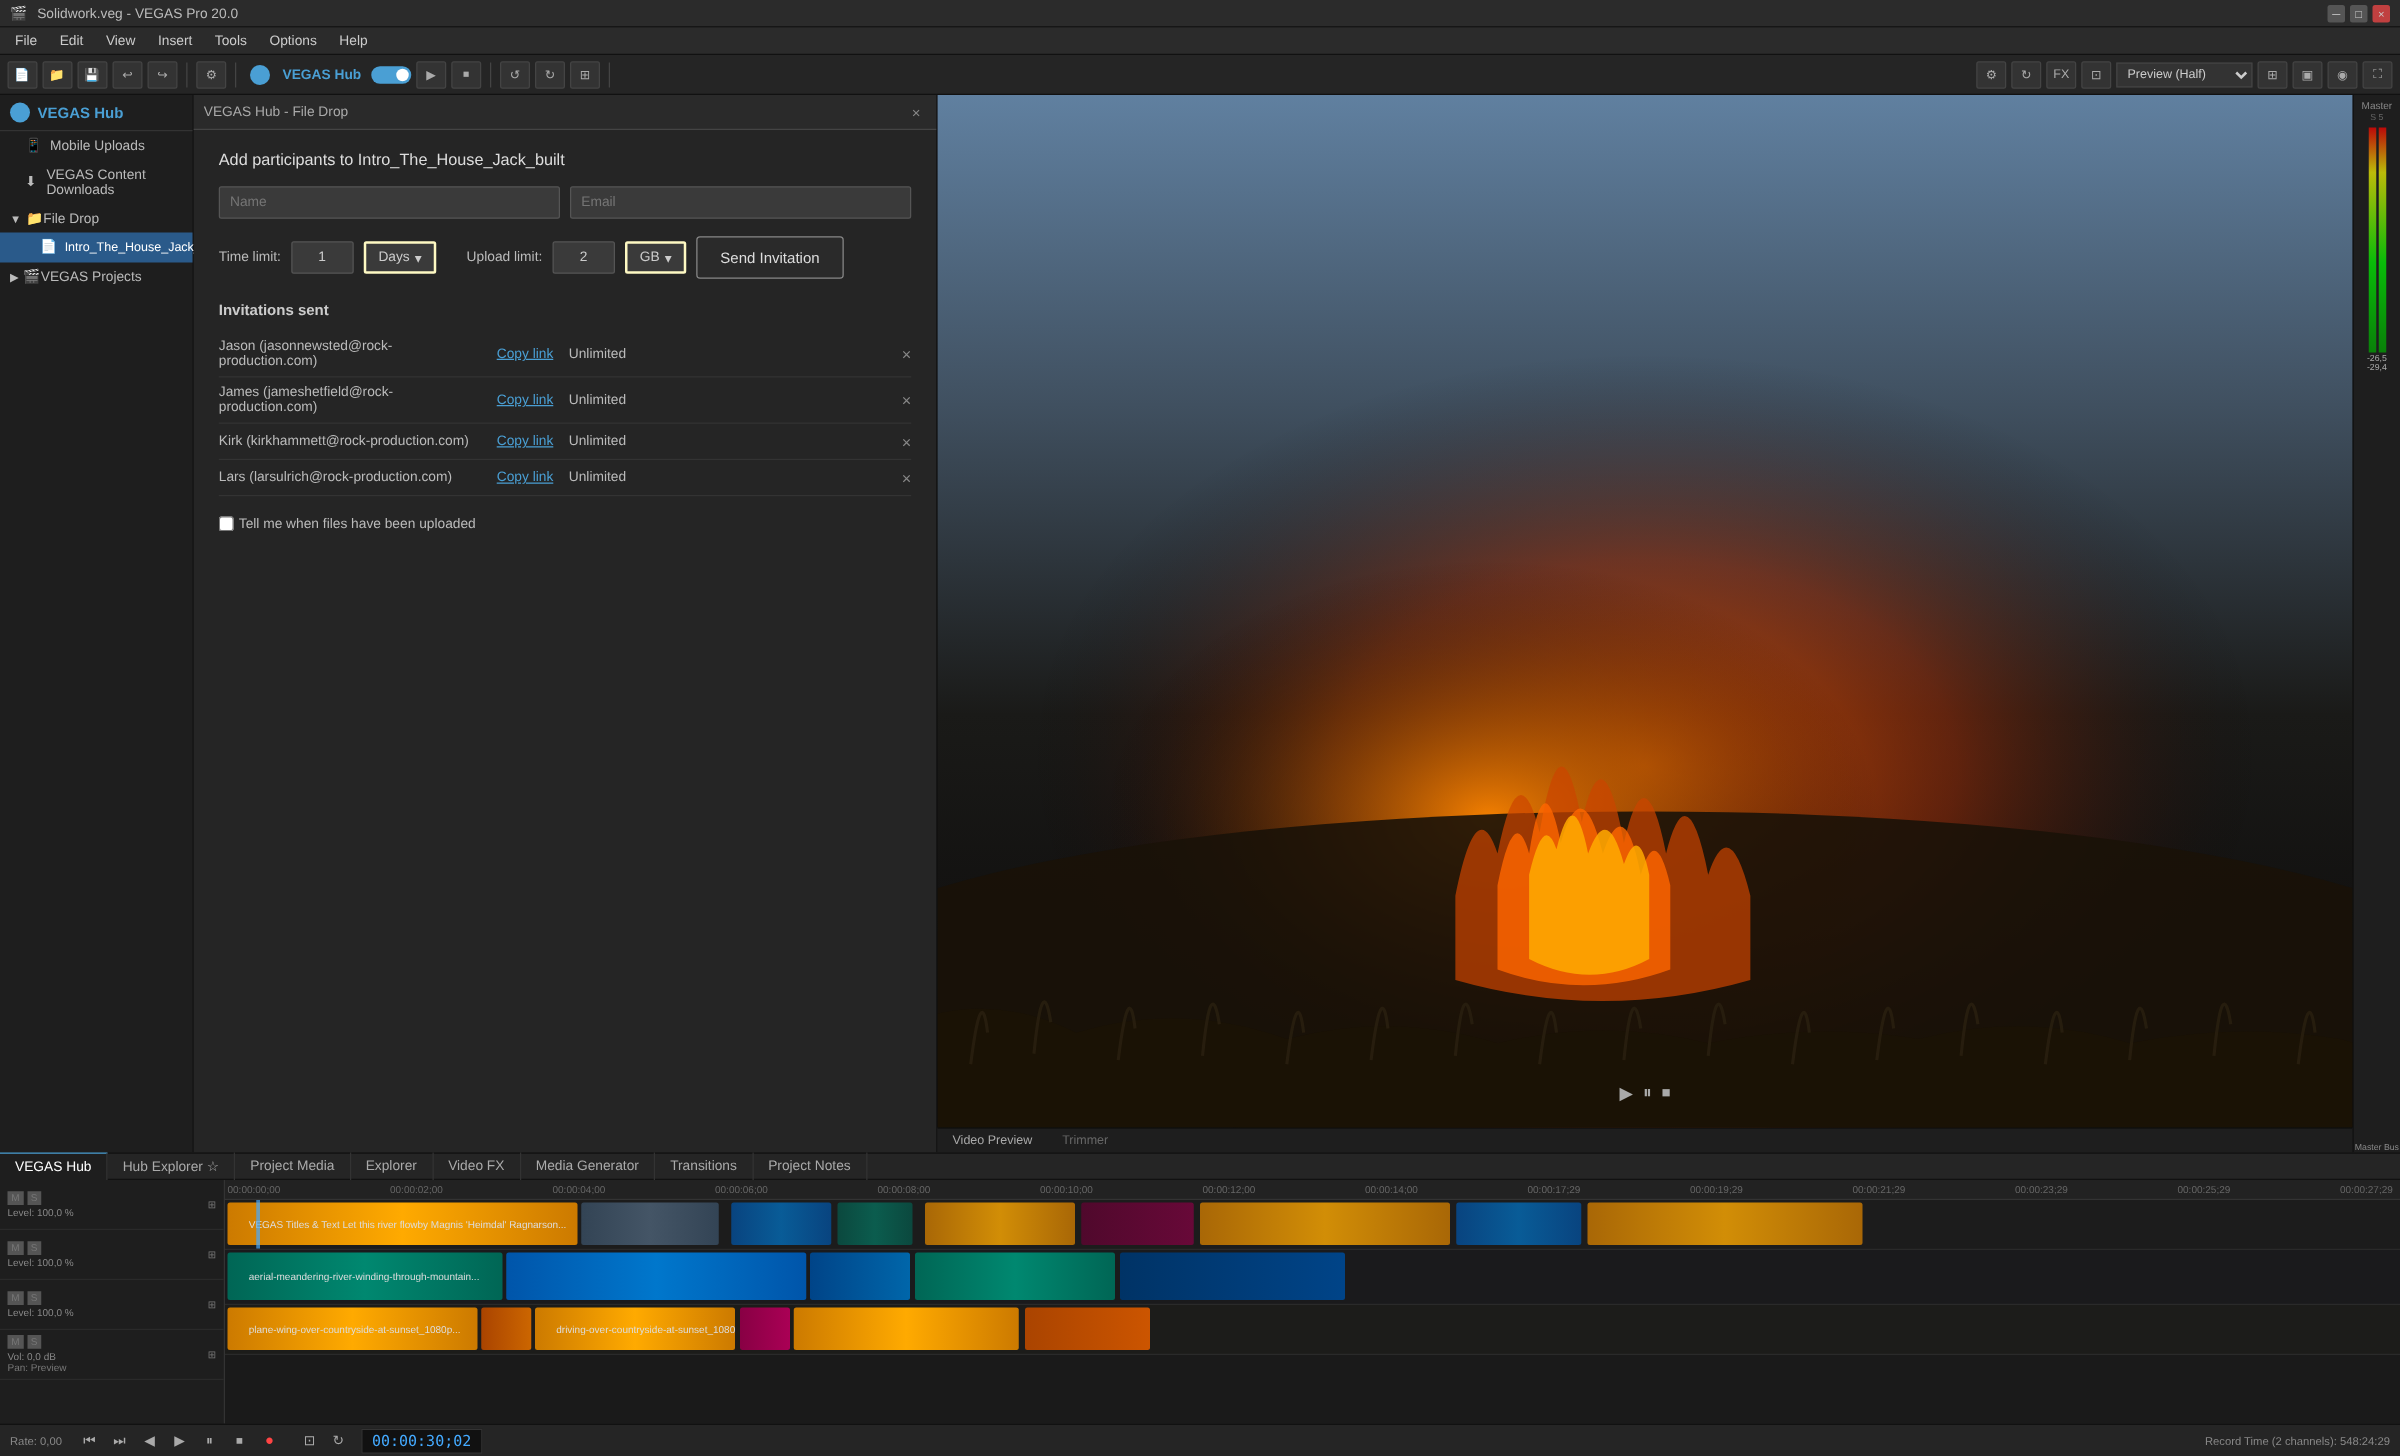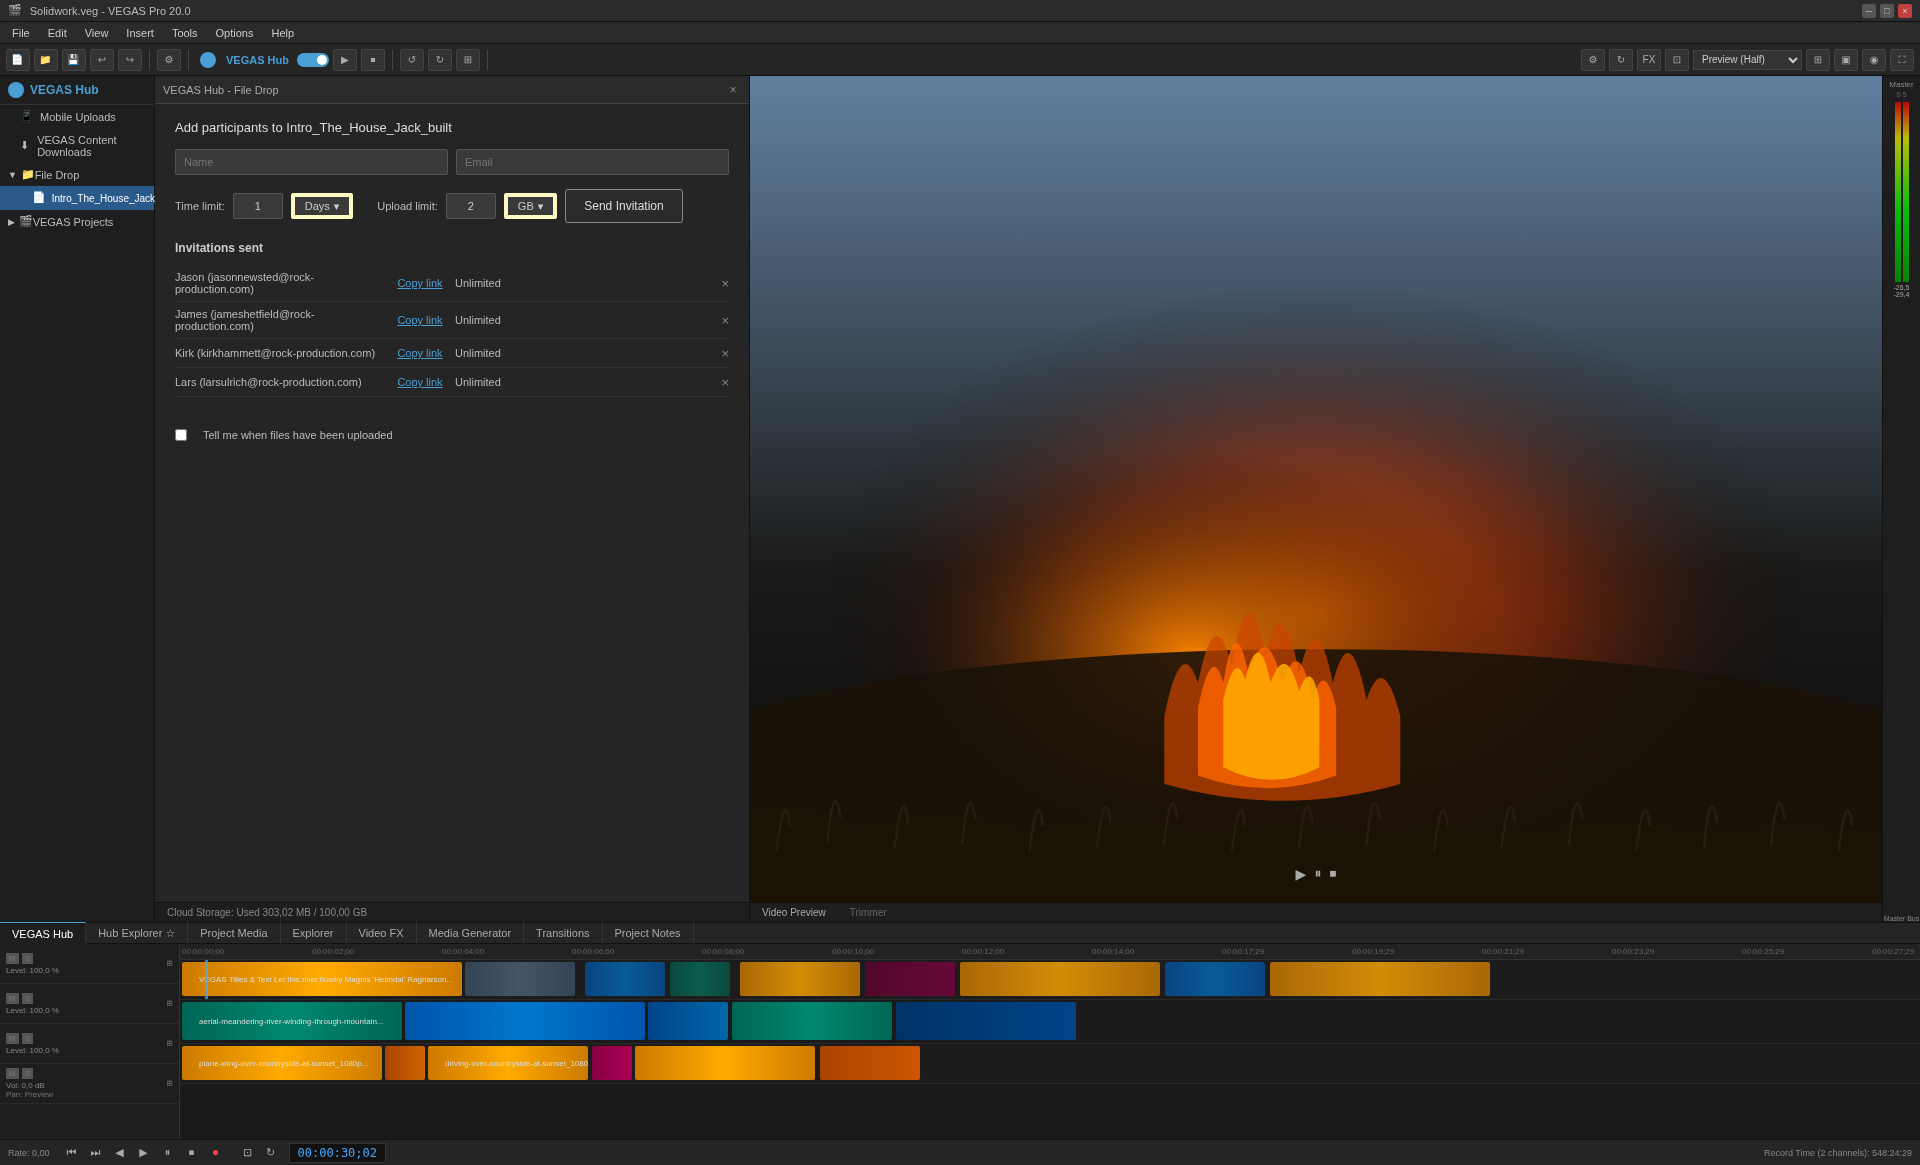--- a/index.html
+++ b/index.html
@@ -197,21 +197,21 @@
       border-radius: 2px;
       padding: 0 6px;
       color: #ccc;
       font-size: 11px;
       text-align: center;
     }
     .dropdown-btn {
       height: 26px;
       padding: 0 10px;
       background: #3a3a3a;
-      border: 4px solid #fef9c3;
+      border: 2px solid #fef9c3;
       border-radius: 2px;
       color: #ccc;
       font-size: 11px;
       cursor: pointer;
       display: flex;
       align-items: center;
       gap: 4px;
     }
     .send-invitation-btn {
       height: 34px;
@@ -265,22 +265,22 @@
       background: none;
       border: none;
       color: #888;
       cursor: pointer;
       font-size: 13px;
     }
 
     .checkbox-row {
       display: flex;
       align-items: center;
-      margin-top: 32px;
-      gap: 16px;
+      margin-top: 16px;
+      gap: 4px;
       font-size: 11px;
       color: #bbb;
     }
     .checkbox-row input[type=checkbox] {
       width: 12px; height: 12px;
     }
 
     
     .cloud-storage-bar {
       height: 20px;
@@ -672,23 +672,20 @@
                 <button class="remove-btn">×</button>
               </div>
 
               <div class="checkbox-row">
                 <input type="checkbox" style="">
                 <span>Tell me when files have been uploaded</span>
               </div>
             </div>
           </div>
 
-          <div class="cloud-storage-bar">
-            <span>Cloud Storage: Used 303,02 MB / 100,00 GB</span>
-          </div>
         </div>
       </div>
     </div>
 
     <div class="right-content">
 
       <div class="preview-container">
 
         <div class="fire-canvas" style="position:absolute;top:0;left:0;right:0;bottom:0;">
 

